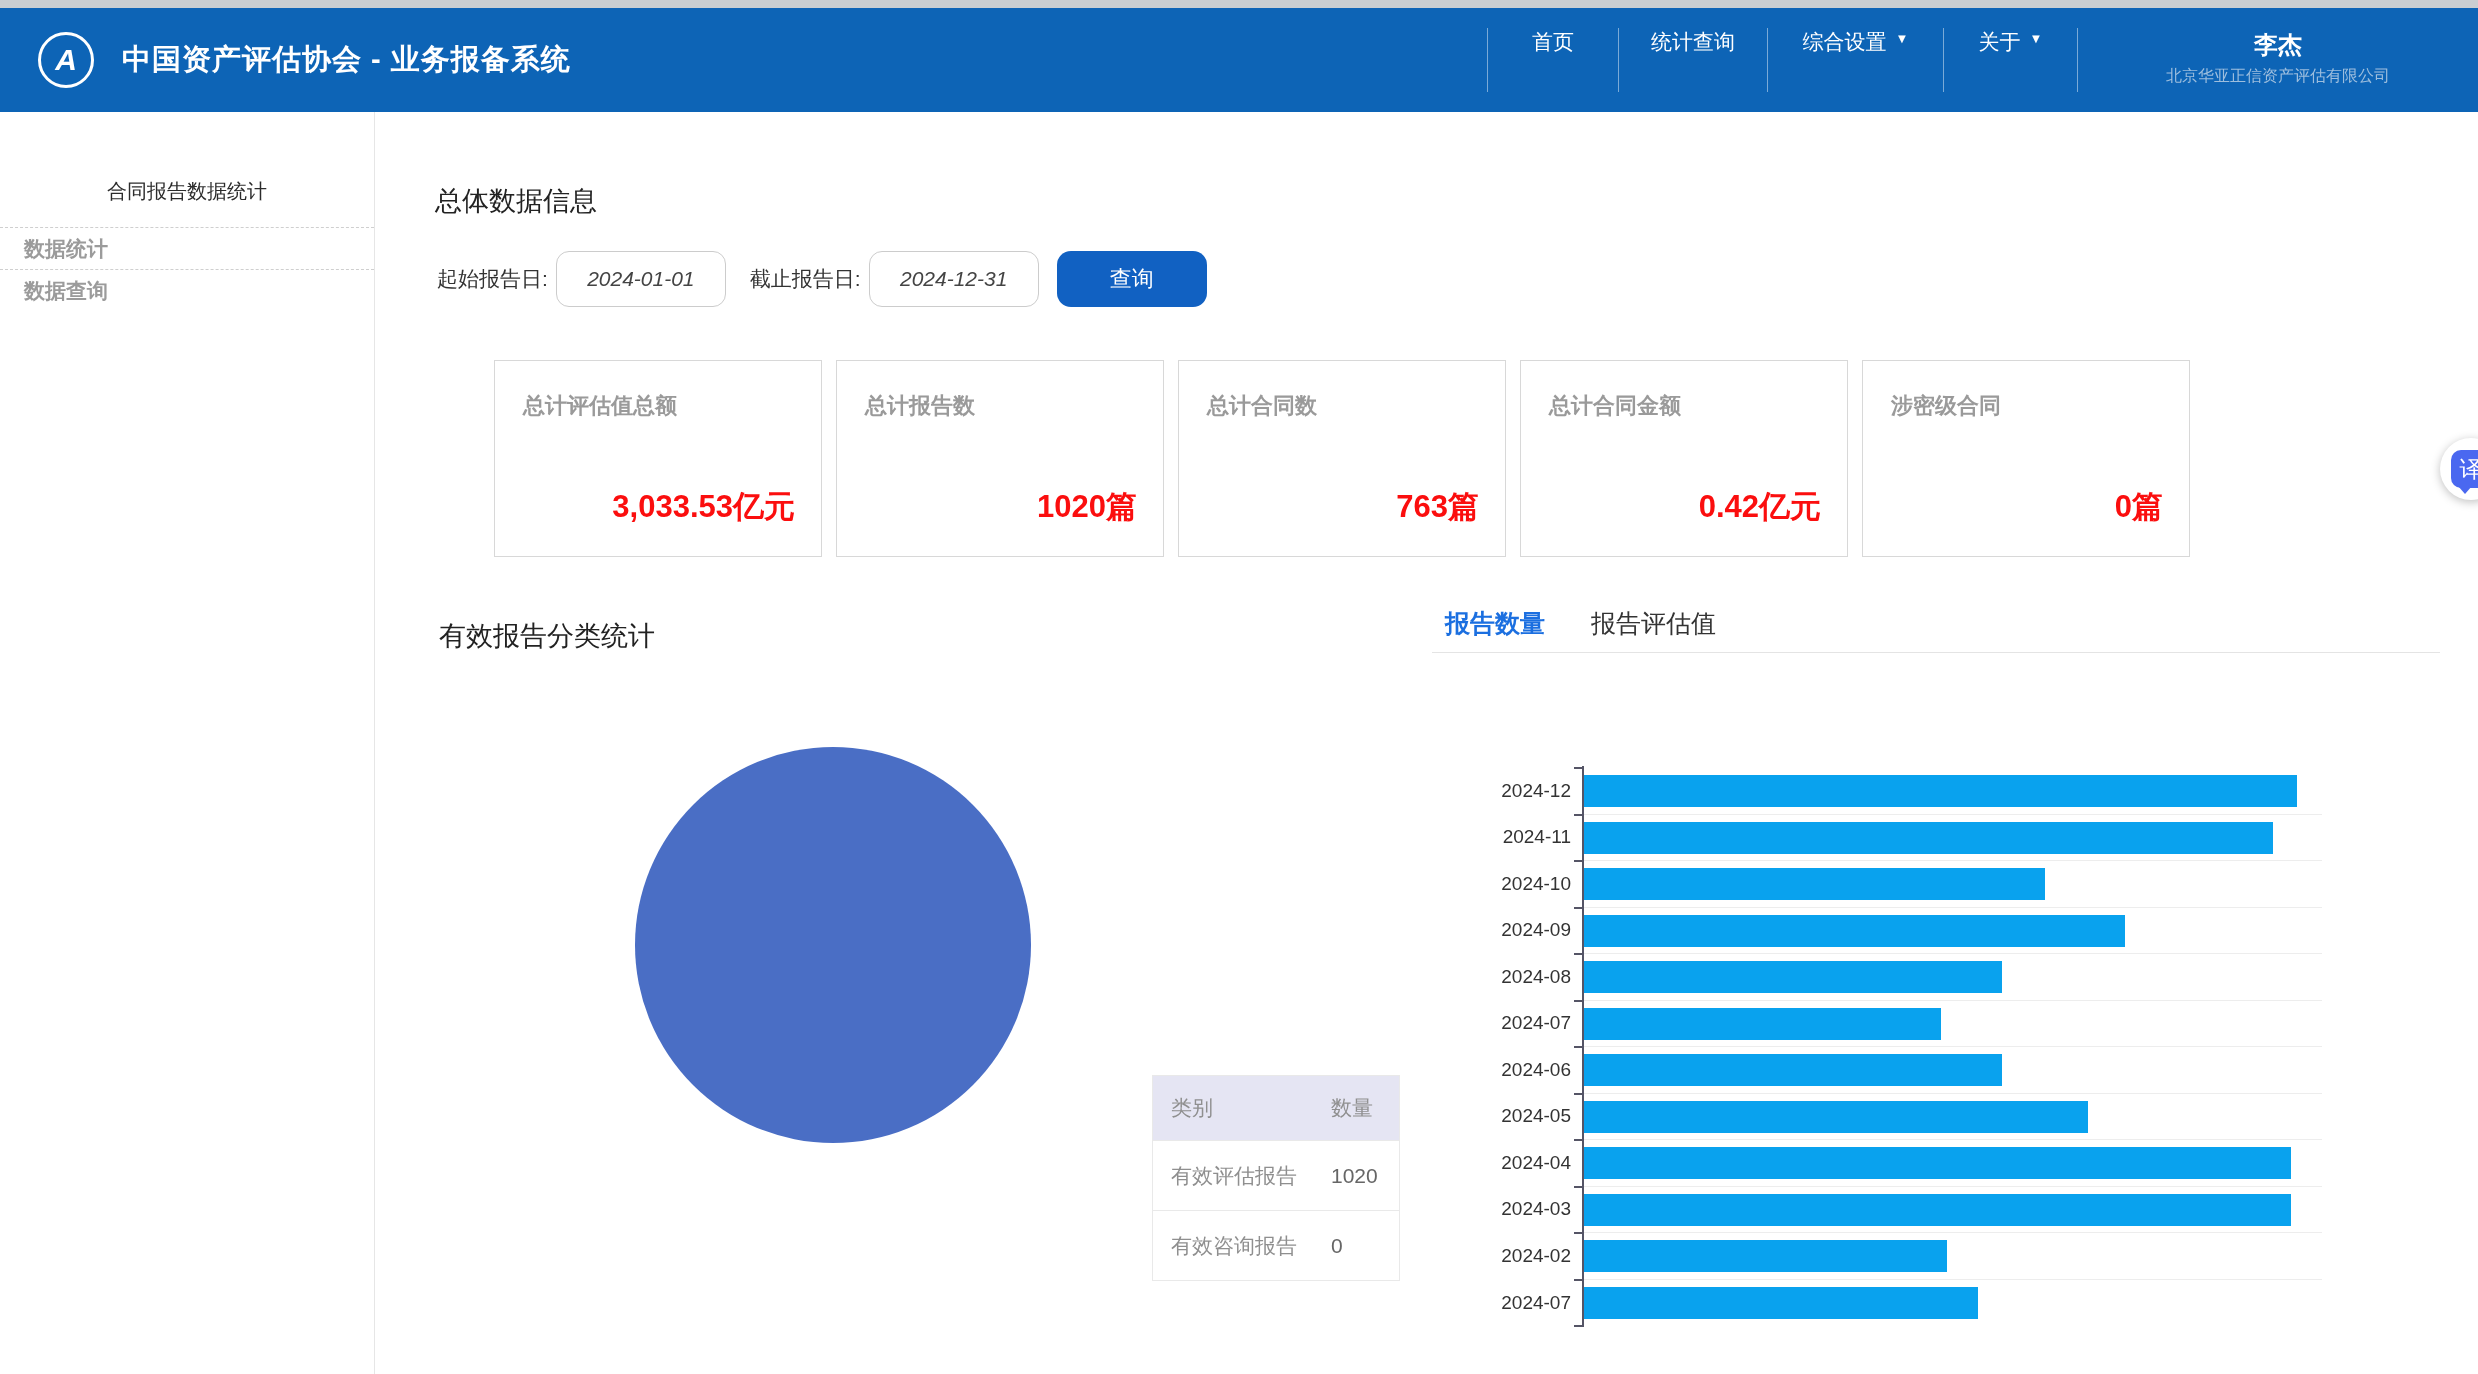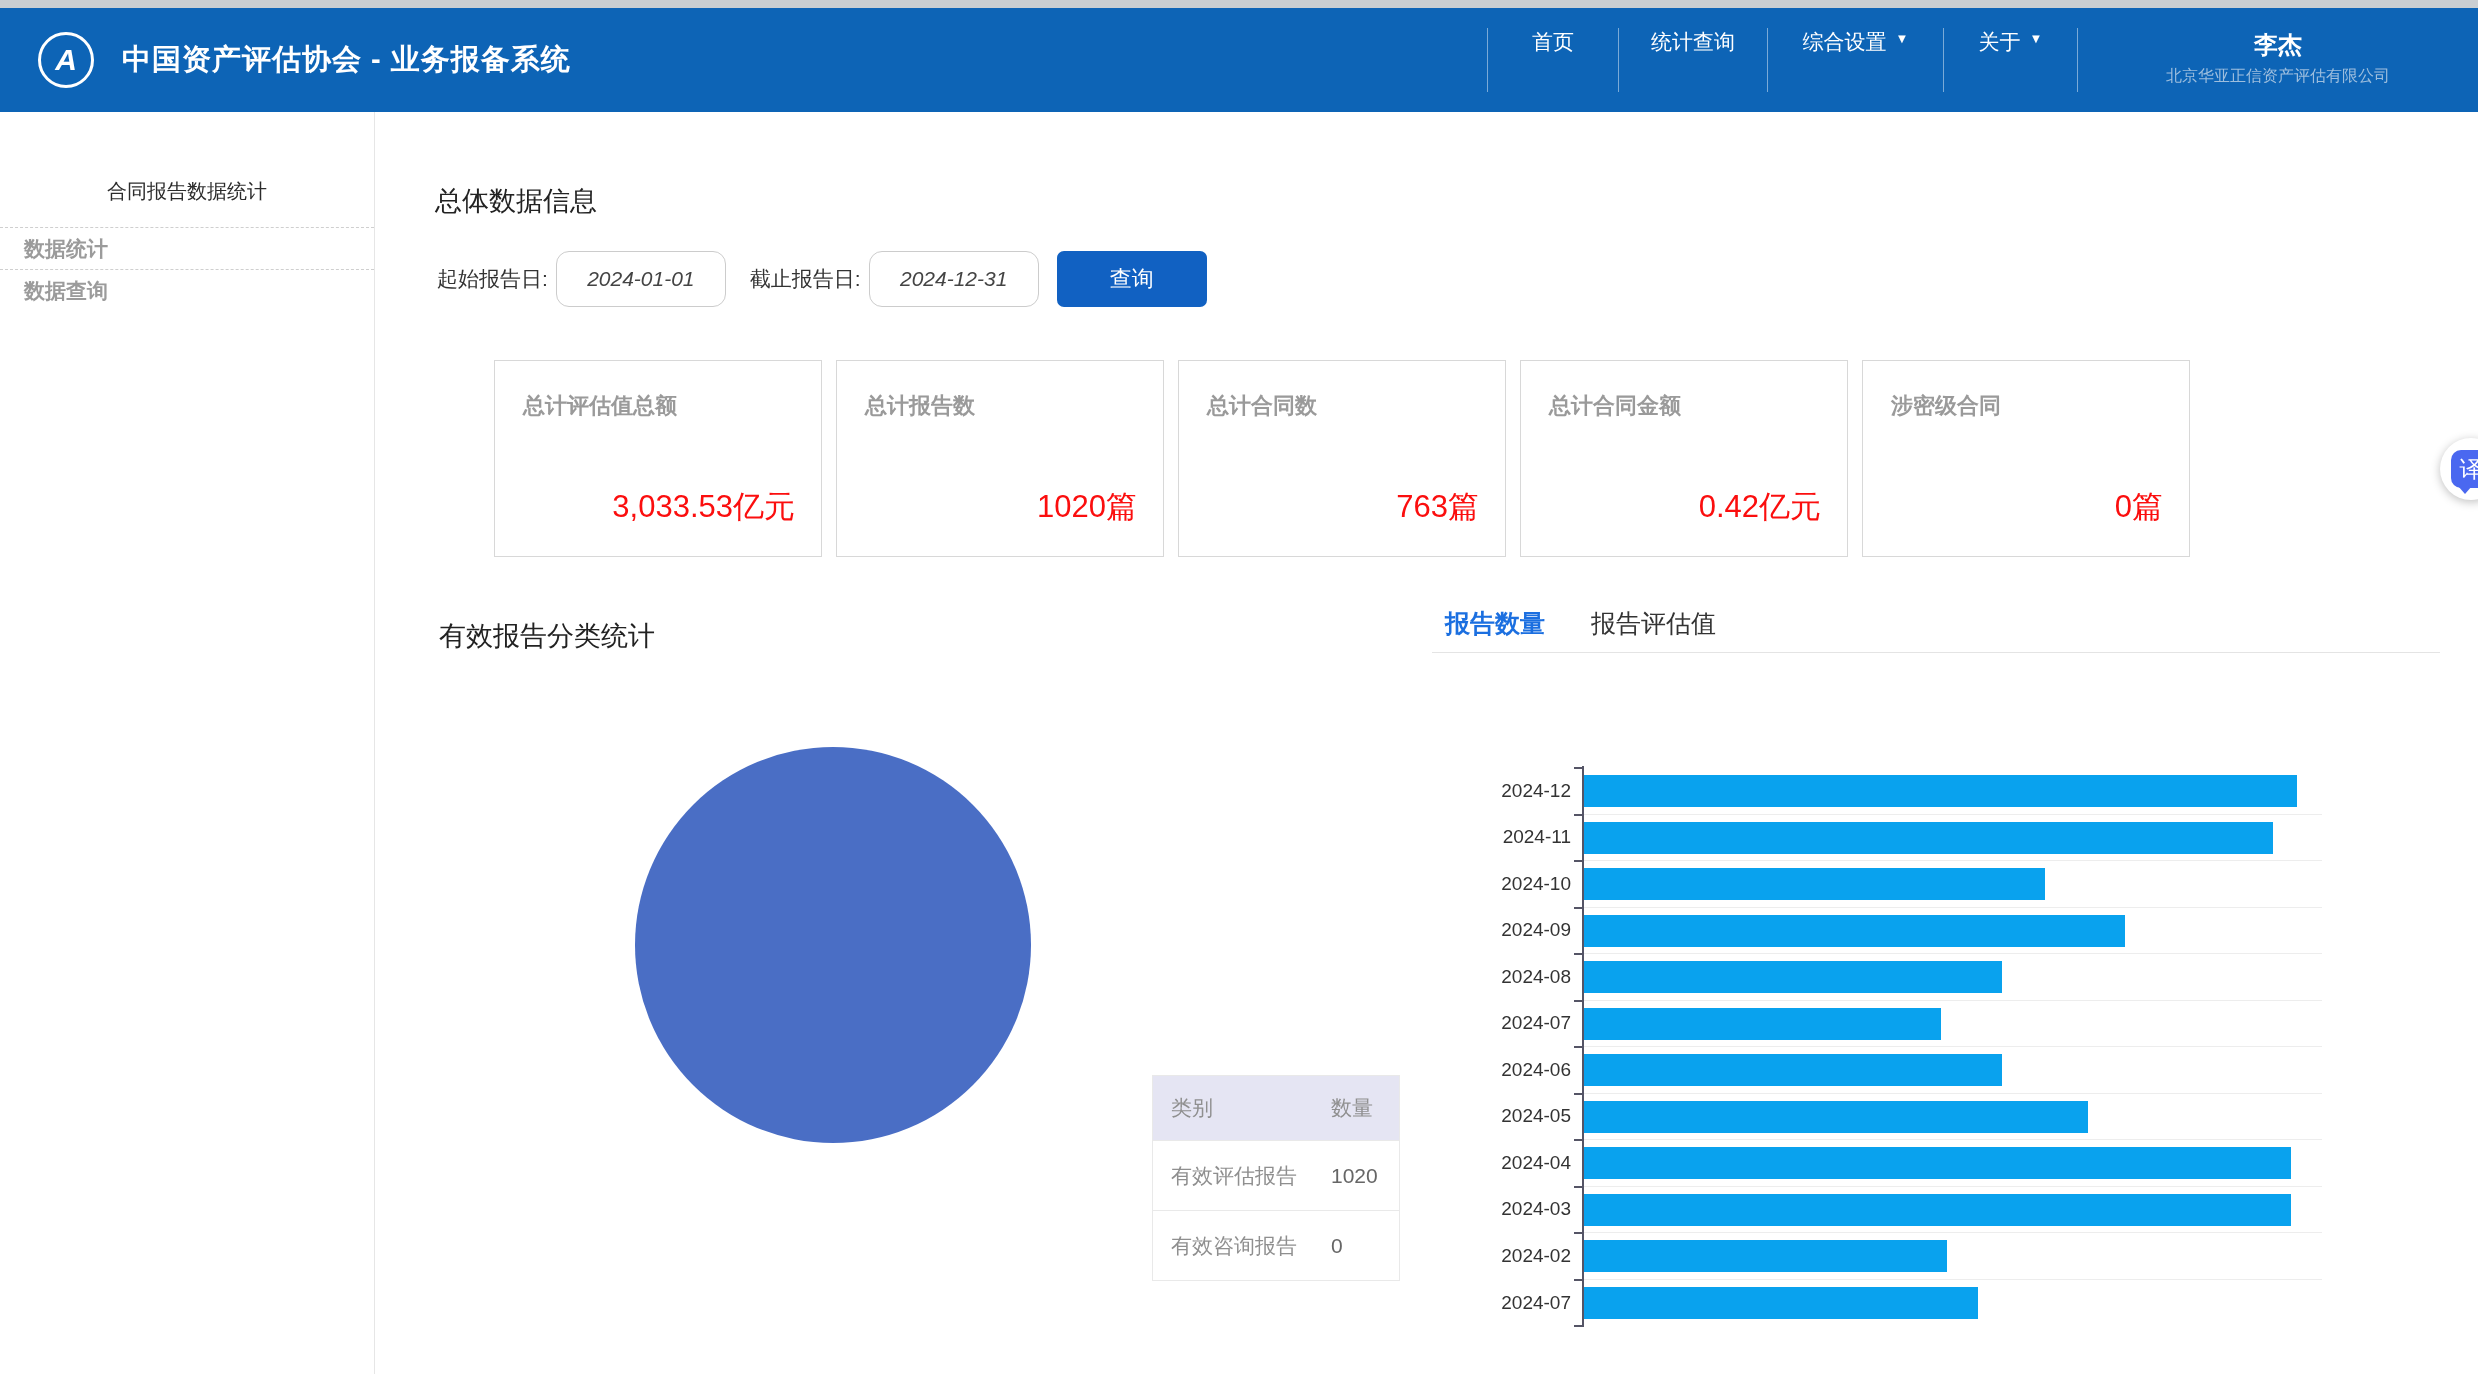--- a/index.html
+++ b/index.html
@@ -41,28 +41,28 @@
   .h-section { position:absolute; font-size:27px; color:#222; white-space:nowrap; }
   #h-overview { left:435px; top:183px; }
   #h-pie { left:439px; top:618px; }
   .filter-row { position:absolute; left:437px; top:251px; height:56px; display:flex; align-items:center; }
   .f-label { font-size:21px; color:#333; white-space:nowrap; }
   .f-input { width:170px; height:56px; border:1px solid #ccc; border-radius:13px; font-size:21px;
     color:#444; text-align:center; outline:none; background:#fff;
     font-family:"Liberation Sans","DejaVu Sans",sans-serif;font-style:italic; }
   .mi1{margin-left:8px}.ml2{margin-left:24px}.mb3{margin-left:18px}
   .query-btn { width:150px; height:56px; background:#1161c2; color:#fff; border:none;
-    border-radius:7px; font-size:22px; cursor:pointer;
+    border-radius:14px; font-size:22px; cursor:pointer;
     font-family:"Liberation Sans","DejaVu Sans",sans-serif; }
 
   
   .cards { position:absolute; left:494px; top:360px; display:flex; gap:14px; }
   .card { width:328px; height:197px; background:#fff; border:1px solid #d8d8d8; position:relative;text-align:right; }
   .card-label { position:absolute; left:28px; top:30px; font-size:22px; font-weight:bold; color:#9a9a9a; }
-  .card-value { position:absolute; right:26px; bottom:28px; font-size:31px; font-weight:normal; color:#fb0e0e; }
+  .card-value { position:absolute; right:26px; bottom:28px; font-size:31px; font-weight:bold; color:#fb0e0e; }
 
   
   .tabs { position:absolute; left:1445px; top:607px; display:flex; }
   .tab { font-size:25px; color:#333; cursor:pointer; margin-right:46px; }
   .tab.active { color:#1b6fe0; font-weight:bold; }
   .tabs-line { position:absolute; left:1432px; top:652px; width:1008px; height:1px; background:#e4e4e4; }
 
   
   .pie { position:absolute; left:635px; top:747px; width:396px; height:396px; border-radius:50%;
     background:#4a6ec5; }

